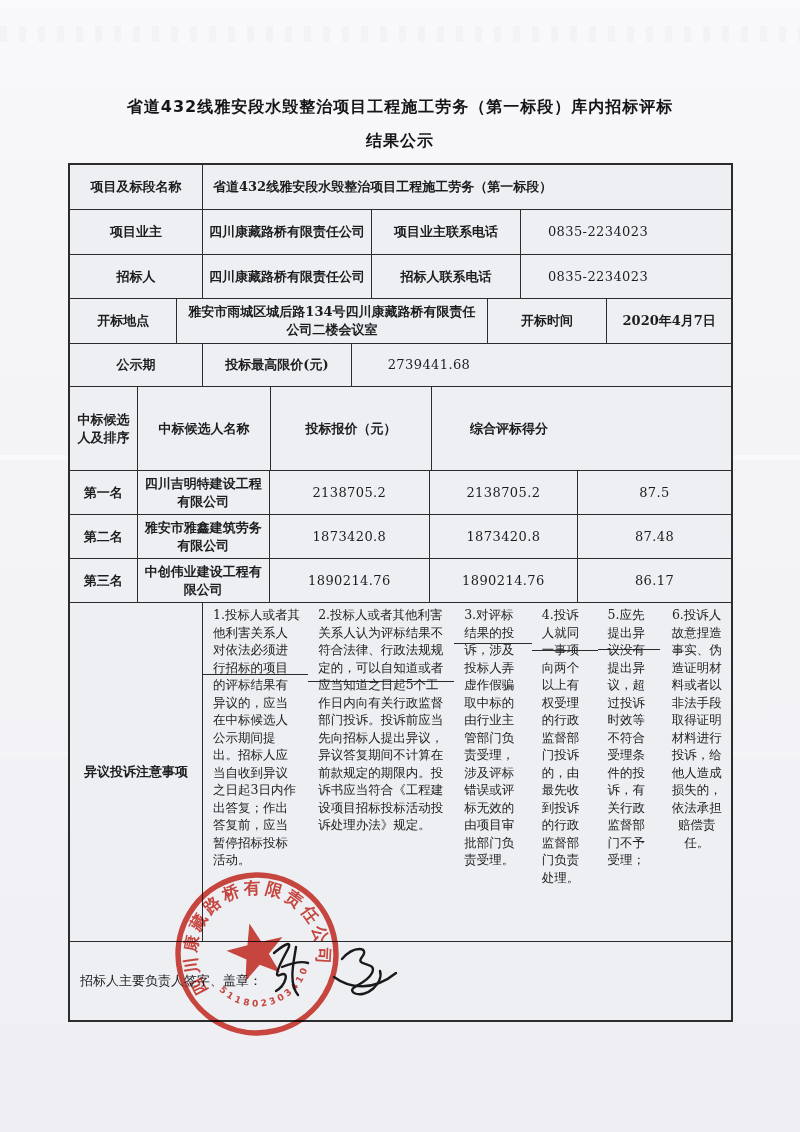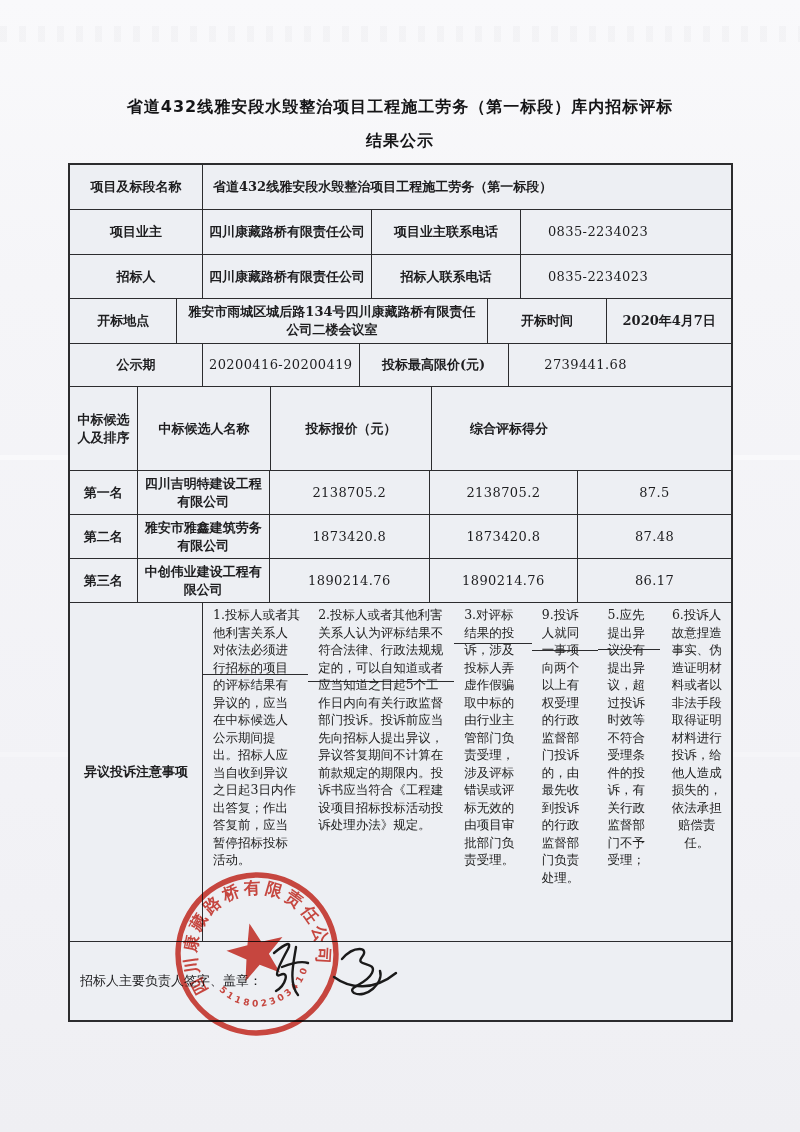--- a/index.html
+++ b/index.html
@@ -89,21 +89,20 @@
 
   <div class="row h45">
     <div class="cell lab w133">开标地点</div>
     <div class="cell val w229">雅安市雨城区城后路134号四川康藏路桥有限责任公司二楼会议室</div>
     <div class="cell lab w149">开标时间</div>
     <div class="cell val w154 endc">2020年4月7日</div>
   </div>
 
   <div class="row h43">
     <div class="cell lab w133">公示期</div>
-    <div class="cell num w229">20200416-20200419</div>
     <div class="cell lab w149">投标最高限价(元)</div>
     <div class="cell num w154 endc">2739441.68</div>
   </div>
 
   <div class="row h84">
     <div class="cell lab w68">中标候选人及排序</div>
     <div class="cell lab w133">中标候选人名称</div>
     <div class="cell lab w161">投标报价（元）</div>
     <div class="cell lab w154 endc">综合评标得分</div>
   </div>
@@ -129,21 +128,21 @@
     <div class="cell num w149">1890214.76</div>
     <div class="cell num w154 endc">86.17</div>
   </div>
 
   <div class="row notes-block">
     <div class="cell lab w133">异议投诉注意事项</div>
     <div class="notes-right endc">
       <div class="note n72">1.投标人或者其他利害关系人对依法必须进行招标的项目的评标结果有异议的，应当在中标候选人公示期间提出。招标人应当自收到异议之日起3日内作出答复；作出答复前，应当暂停招标投标活动。</div>
       <div class="note n79">2.投标人或者其他利害关系人认为评标结果不符合法律、行政法规规定的，可以自知道或者应当知道之日起5个工作日内向有关行政监督部门投诉。投诉前应当先向招标人提出异议，异议答复期间不计算在前款规定的期限内。投诉书应当符合《工程建设项目招标投标活动投诉处理办法》规定。</div>
       <div class="note n41">3.对评标结果的投诉，涉及投标人弄虚作假骗取中标的由行业主管部门负责受理，涉及评标错误或评标无效的由项目审批部门负责受理。</div>
-      <div class="note n48">9.投诉人就同一事项向两个以上有权受理的行政监督部门投诉的，由最先收到投诉的行政监督部门负责处理。</div>
+      <div class="note n48">4.投诉人就同一事项向两个以上有权受理的行政监督部门投诉的，由最先收到投诉的行政监督部门负责处理。</div>
       <div class="note n47">5.应先提出异议没有提出异议，超过投诉时效等不符合受理条件的投诉，有关行政监督部门不予受理；</div>
       <div class="note n52 lastn">6.投诉人故意捏造事实、伪造证明材料或者以非法手段取得证明材料进行投诉，给他人造成损失的，依法承担赔偿责任。</div>
     </div>
   </div>
 
   <div class="row last sign-row">
     <span>招标人主要负责人签字、盖章：</span>
   </div>
 </div>
 

